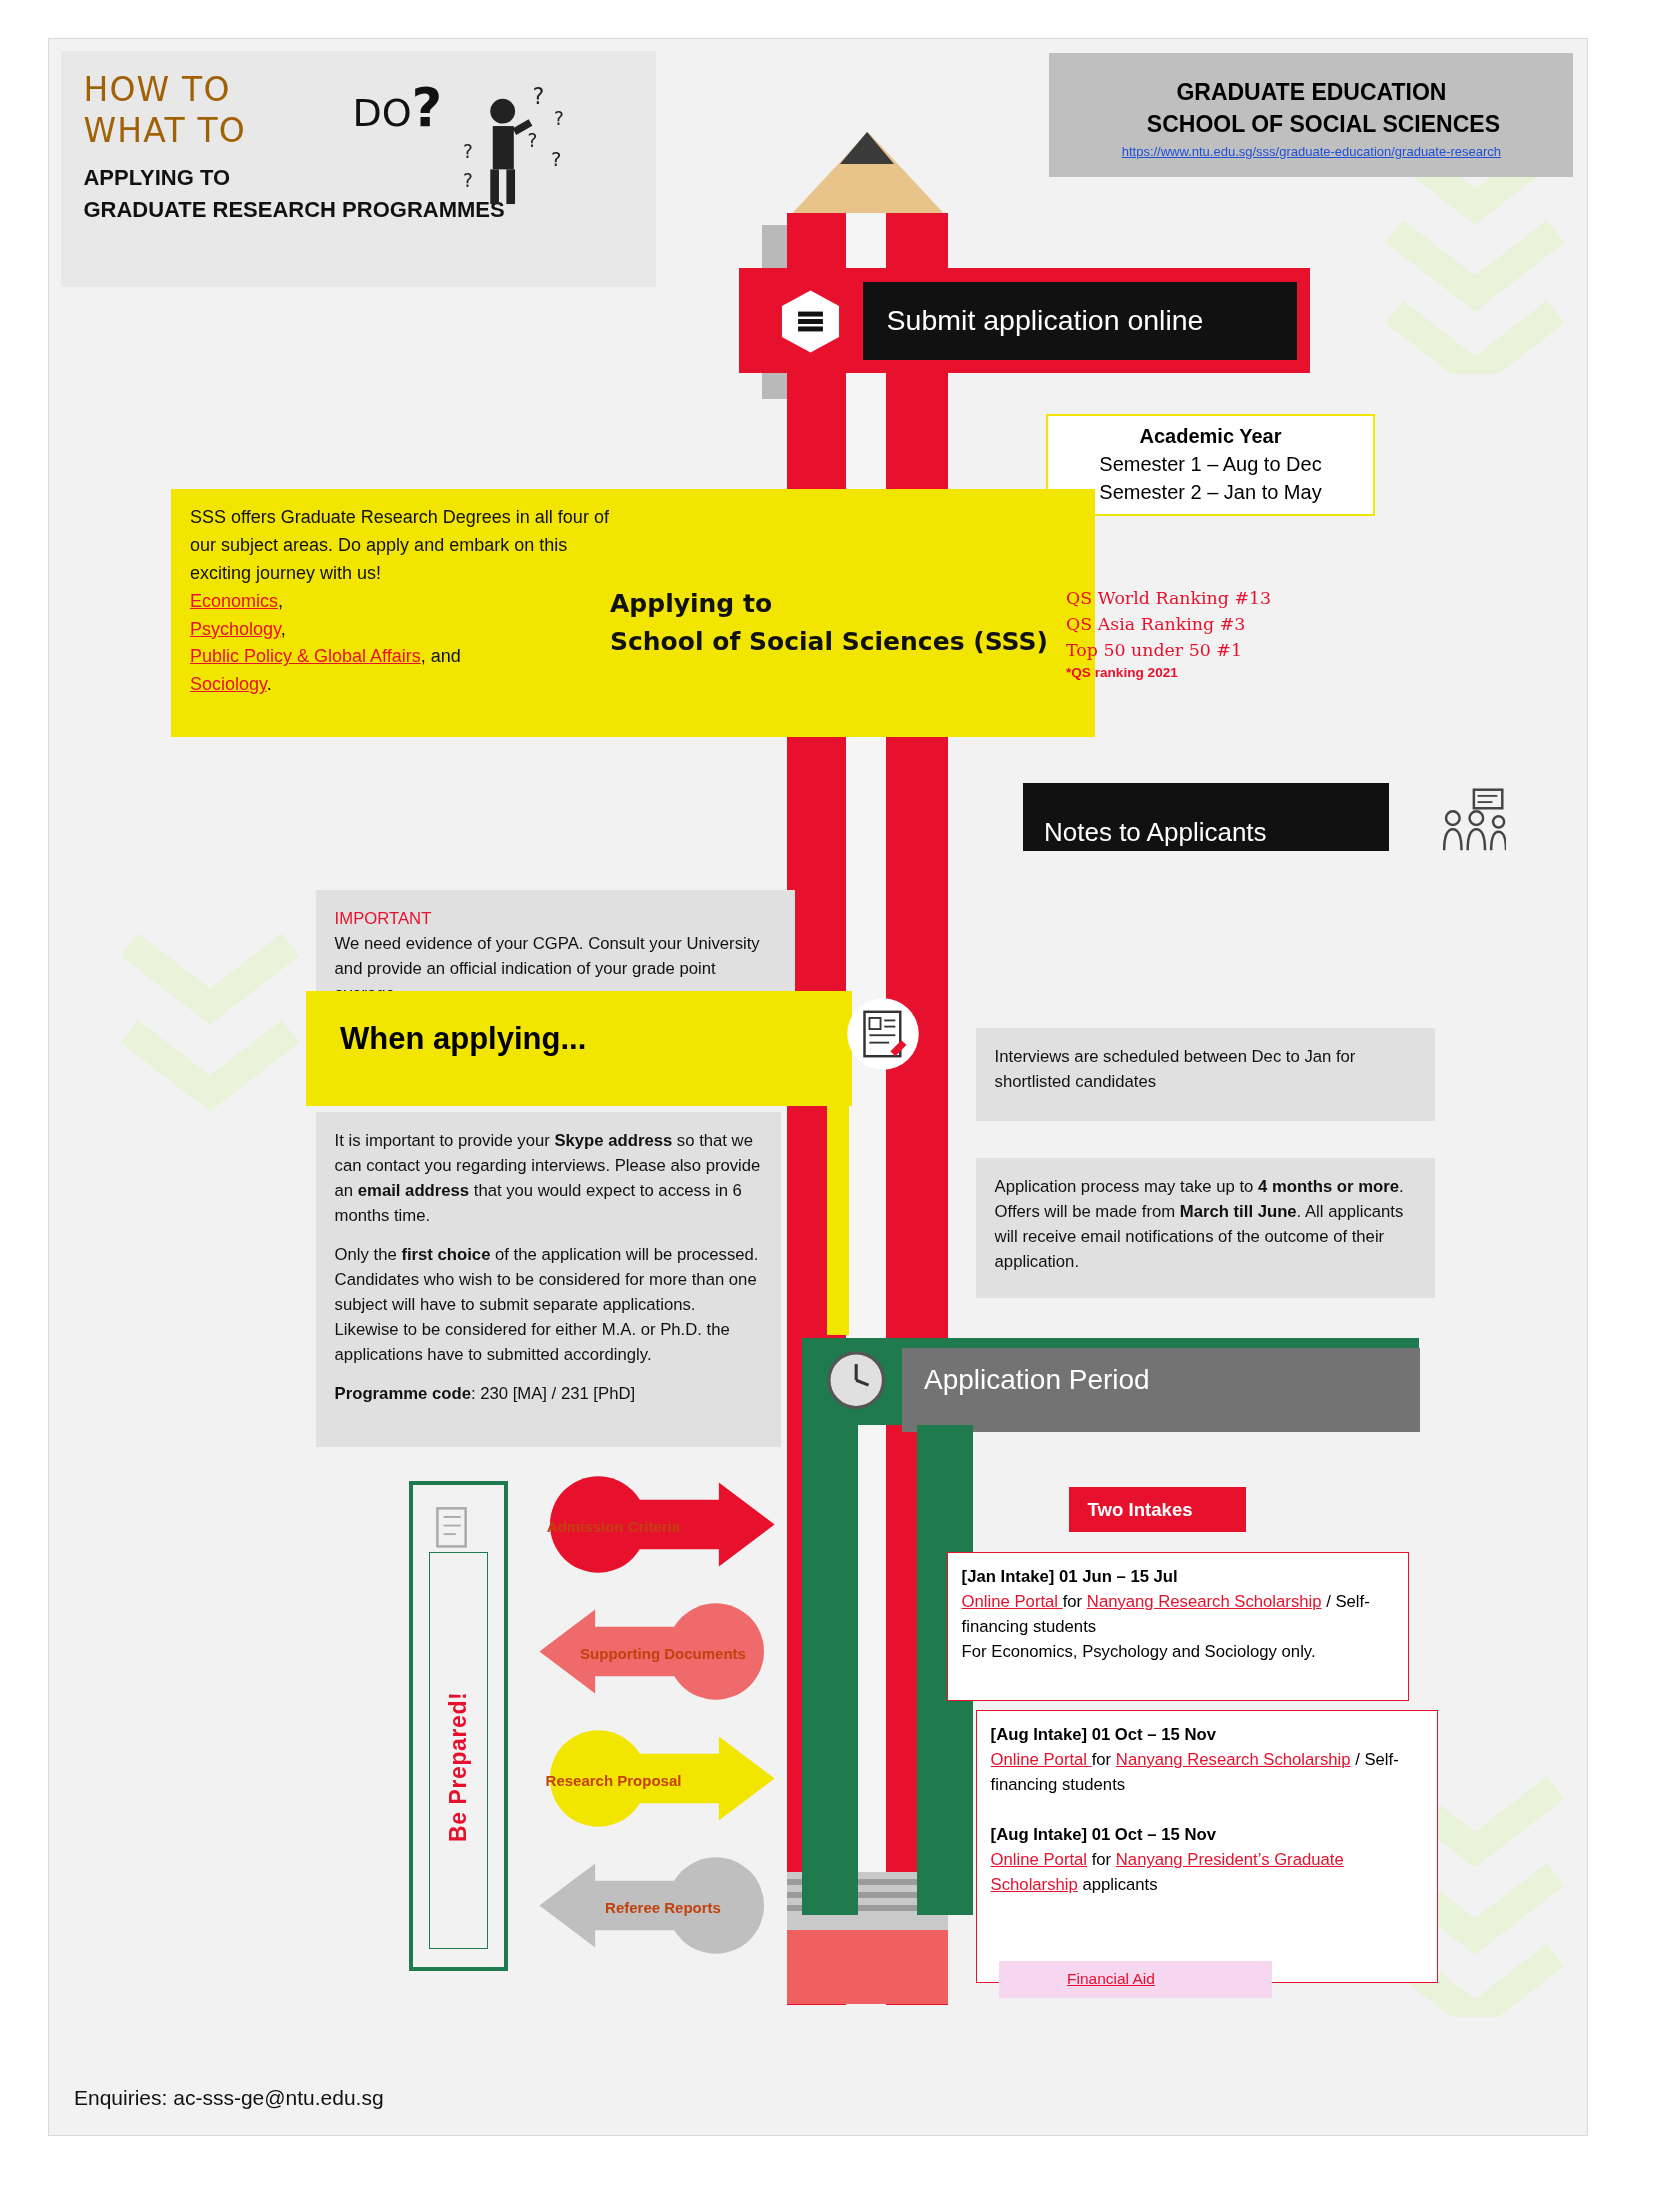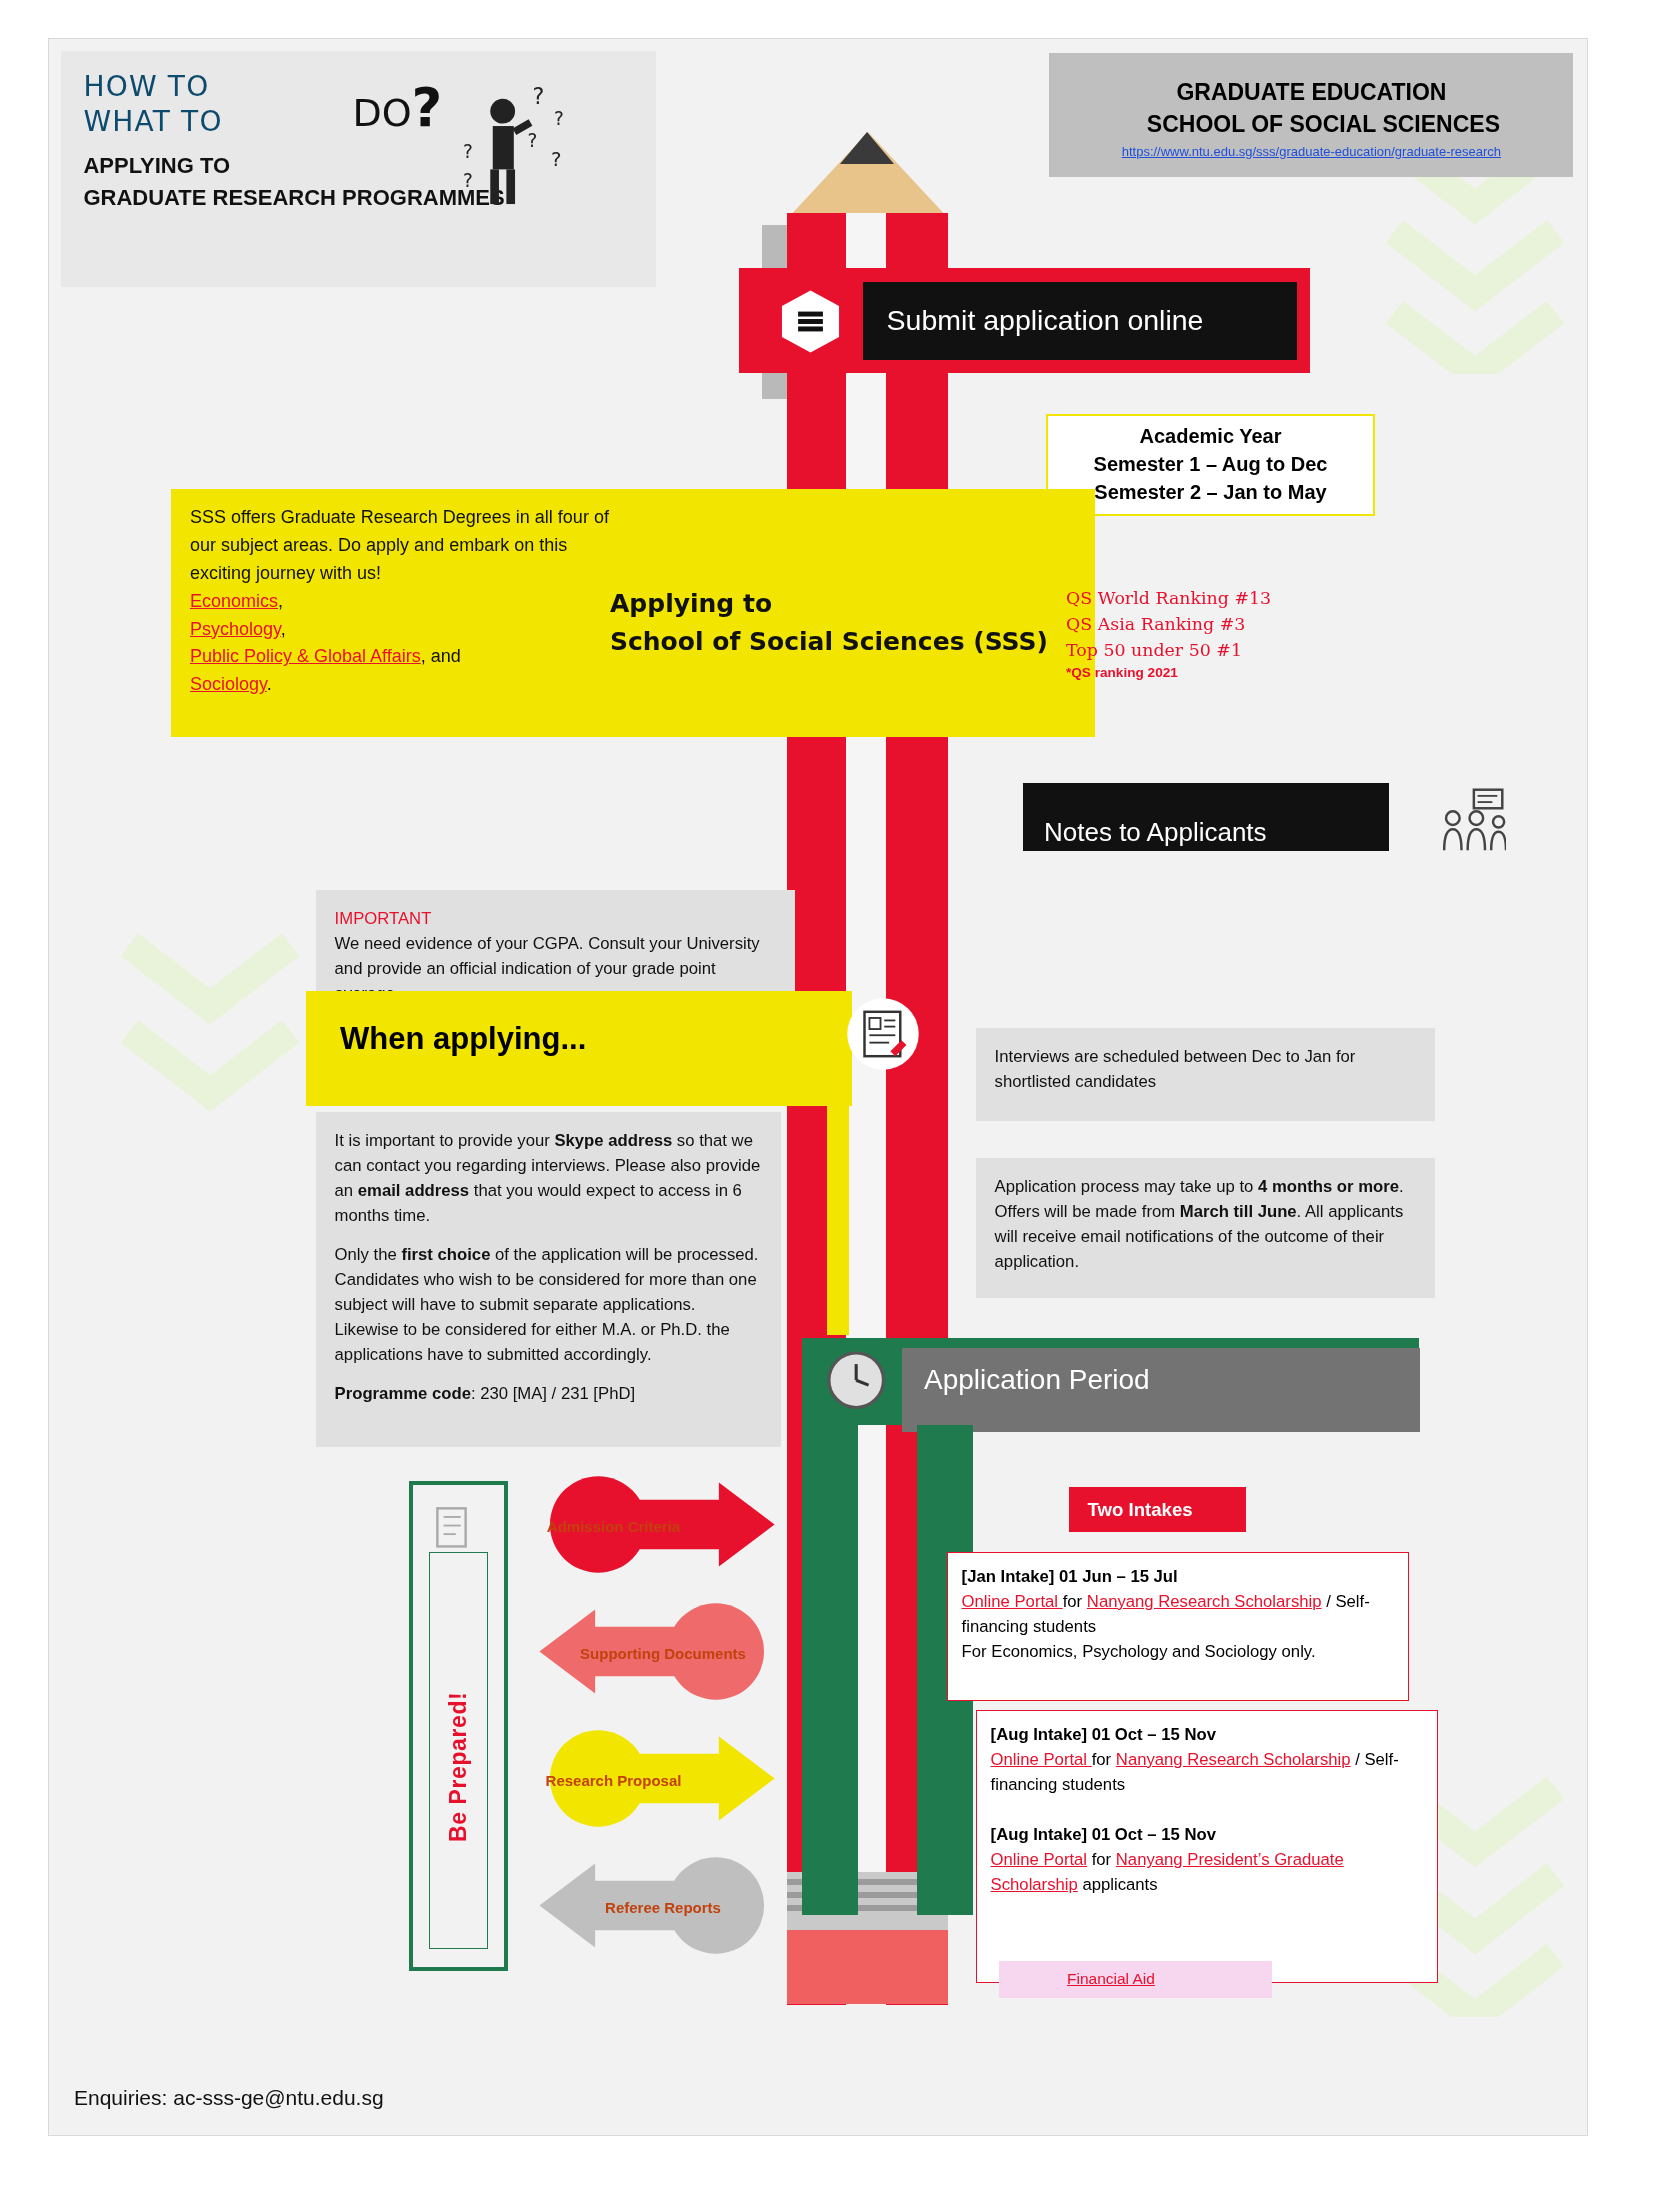--- a/index.html
+++ b/index.html
@@ -35,23 +35,23 @@
   }
   .chev svg { display:block; }
 
   
   #title-block {
     left: 12.4px; top: 12.4px; width: 595px; height: 236px;
     background: #e8e8e8;
   }
   .howto {
     font-family: "DejaVu Sans", sans-serif;
-    font-size: 28px;
+    font-size: 33px;
     letter-spacing: 1.2px;
-    color: #0c4a6e;
+    color: #a16207;
     line-height: 1.25;
     margin-left: 22px;
     margin-top: 17.4px;
   }
   .do-q {
     position: absolute;
     left: 291px; top: 26px;
     font-family: "DejaVu Sans", sans-serif;
     font-size: 38px;
     color: #111;
@@ -123,21 +123,21 @@
     position:absolute; left: 38px; top: 20px; width: 67px; height: 67px;
   }
 
   
   #academic-year {
     left: 997px; top: 375px; width: 329px; height: 102px;
     background:#fff; border: 2.5px solid #f2e600; text-align:center;
     box-sizing:border-box;
   }
   #academic-year .ay-t { font-size: 20px; font-weight:bold; margin-top: 8.7px; }
-  #academic-year .ay-l { font-size: 20px; margin-top: 5px; font-weight: bold; }
+  #academic-year .ay-l { font-size: 20px; margin-top: 5px; }
 
   
   #sss-yellow {
     left: 122px; top: 450px; width: 924px; height: 248px; background:#f2e600;
   }
   #sss-text {
     position:absolute; left: 141px; top: 465px; width: 434px;
     font-size: 18px; line-height: 1.55; color:#111;
   }
   #sss-text a { color:#e8112d; text-decoration: underline; }

